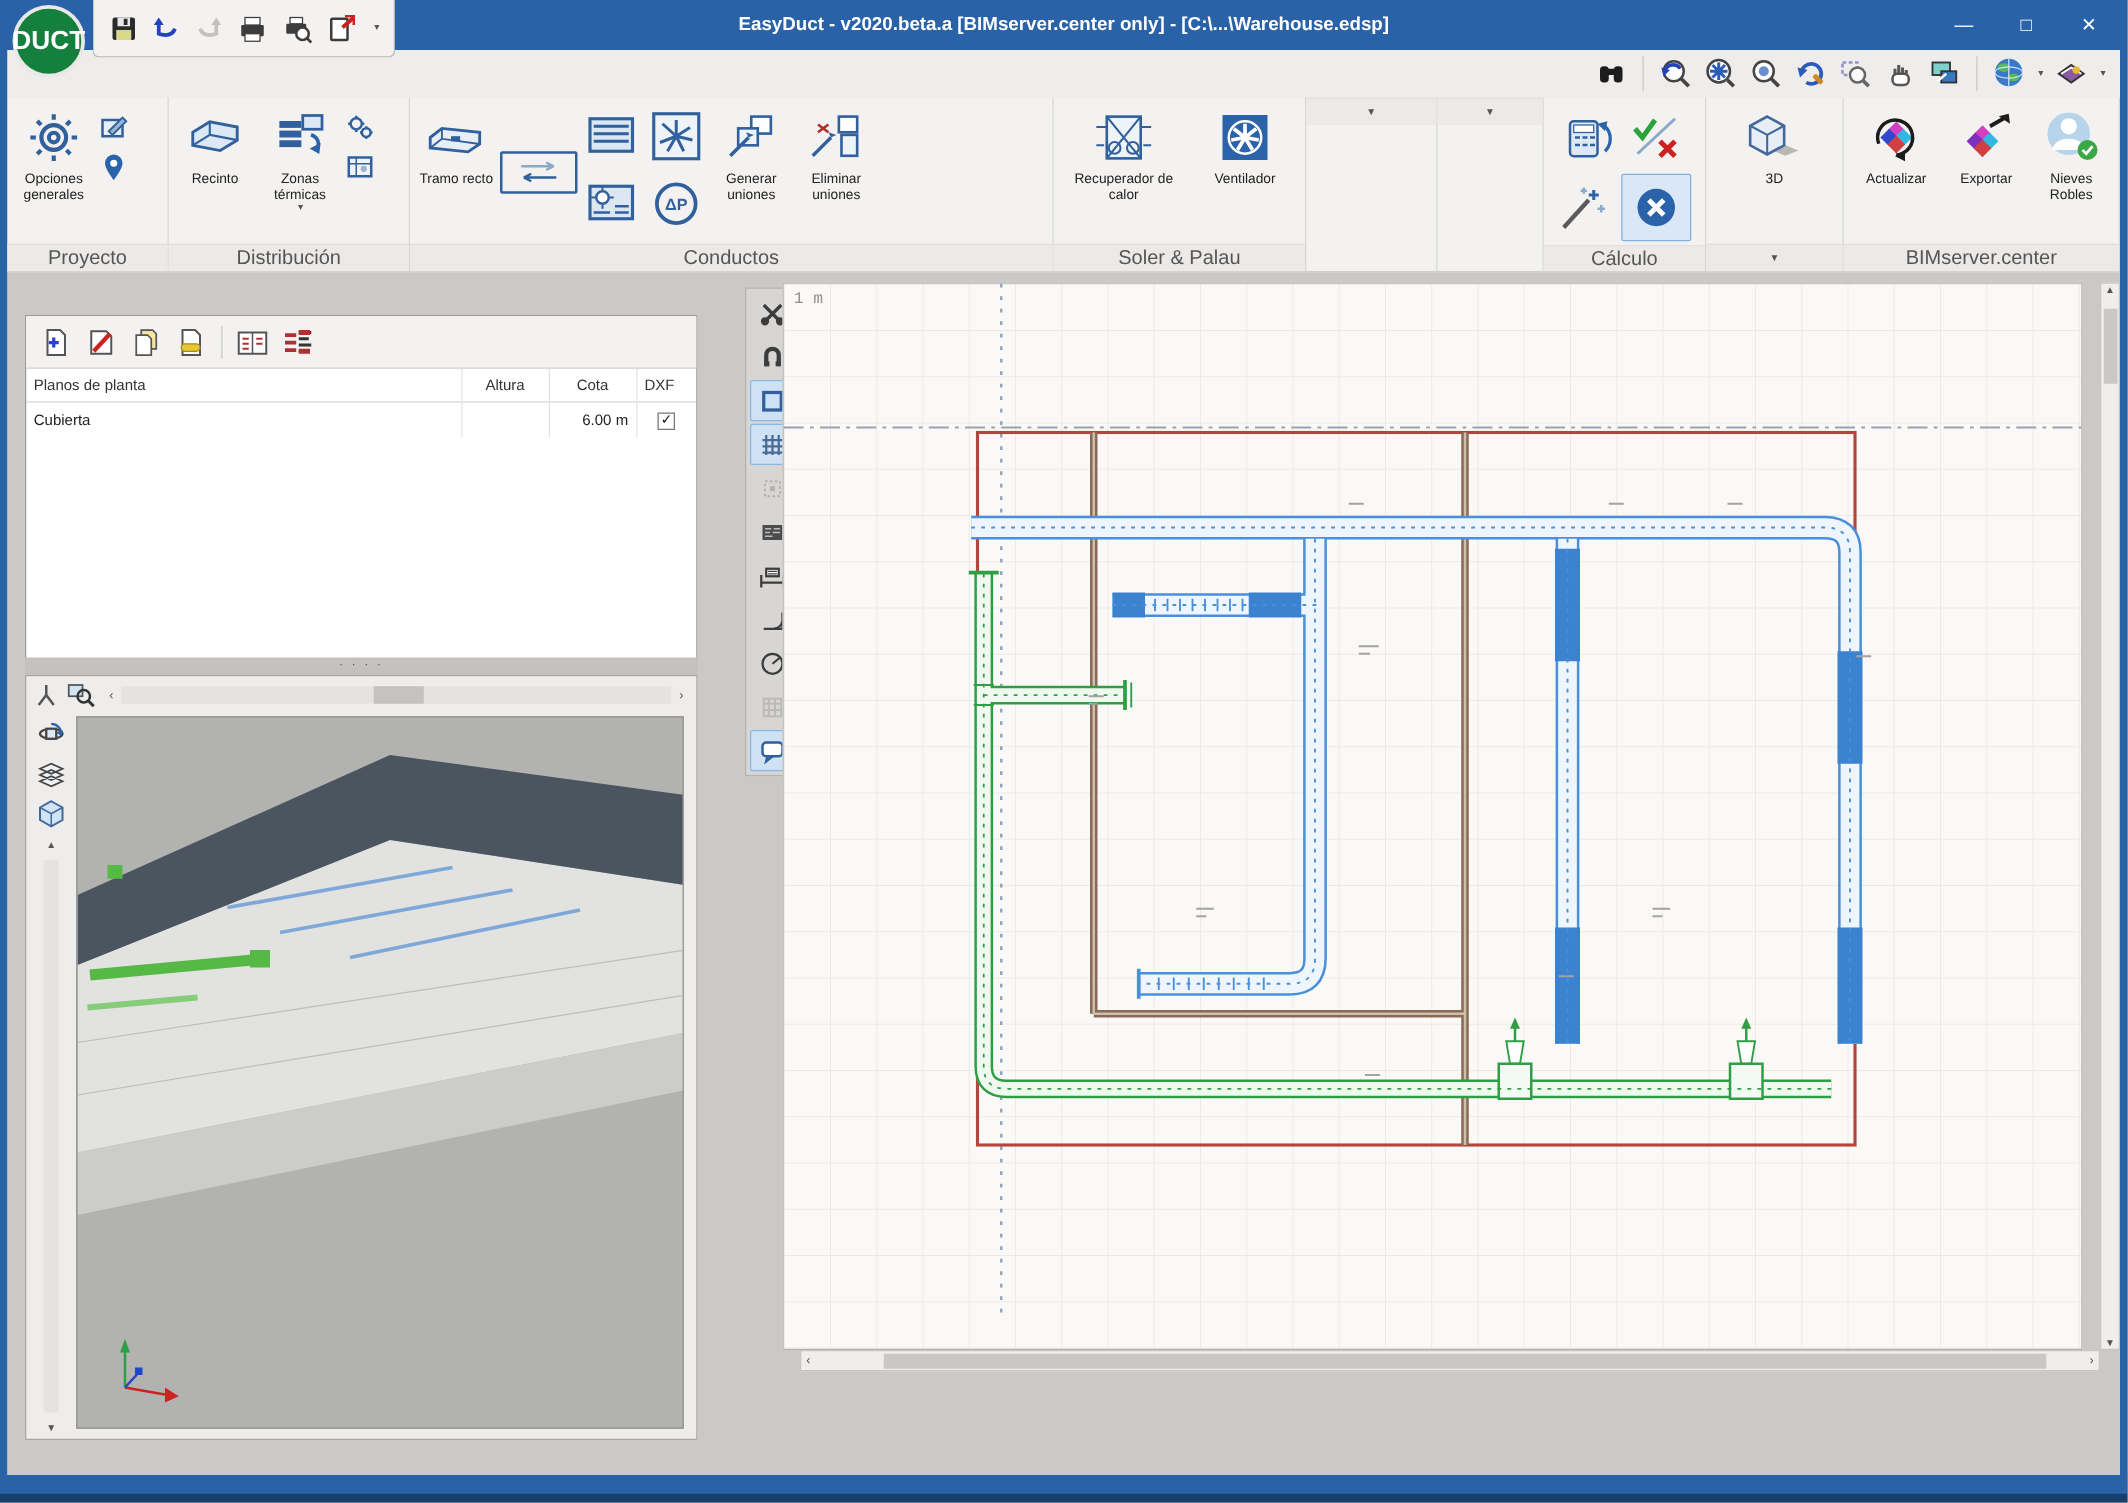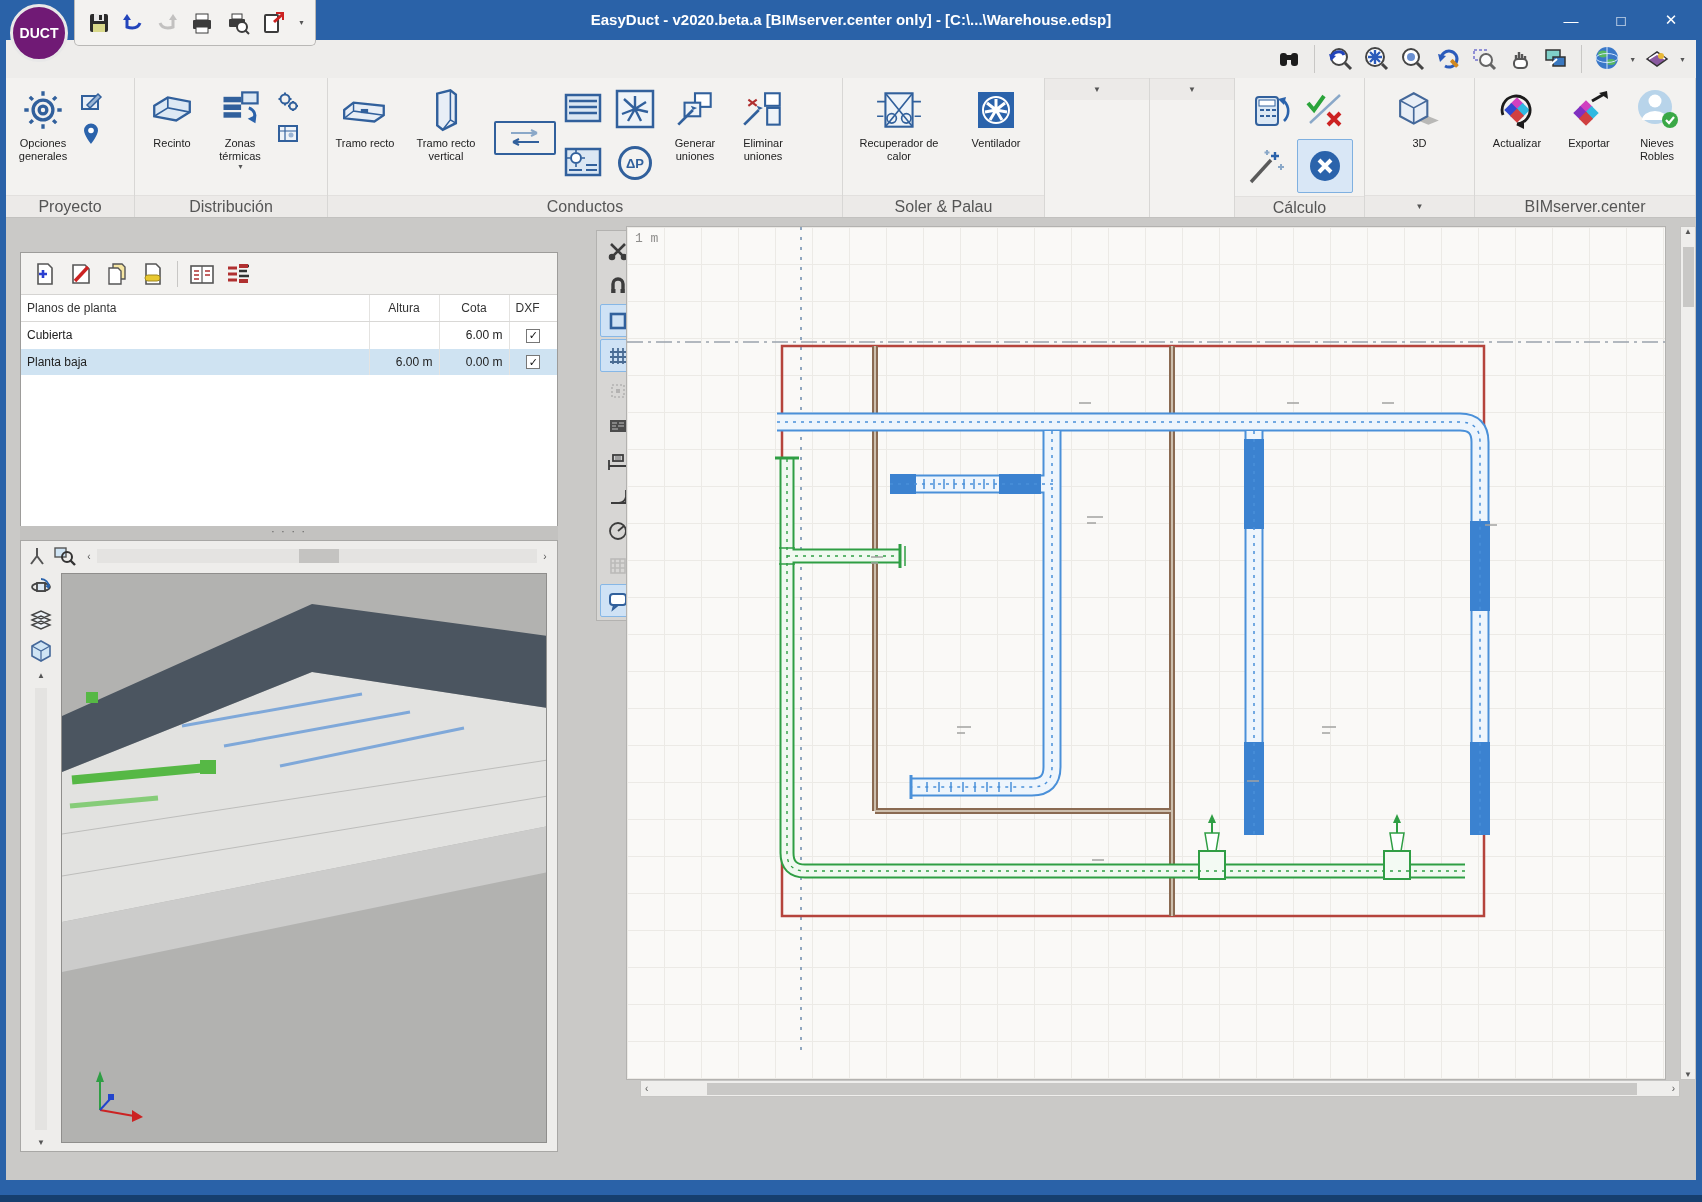--- a/index.html
+++ b/index.html
@@ -3,21 +3,21 @@
 <meta charset="utf-8">
 <style>
   * { box-sizing: border-box; margin: 0; padding: 0; }
   body { font-family: "Liberation Sans", sans-serif; background:#666; }
   .window { position:relative; width:1702px; height:1202px; background:#2a62a8; overflow:hidden; }
   svg { display:block; }
 
   
   .titlebar { position:absolute; left:0; top:0; width:100%; height:40px; }
   .logo { position:absolute; left:10px; top:4px; width:58px; height:58px; border-radius:50%;
-          background:#701a75; border:3px solid #e8e8e8; color:#fff; font-weight:bold; font-size:14px;
+          background:#15803d; border:3px solid #e8e8e8; color:#fff; font-weight:bold; font-size:21px;
           display:flex; align-items:center; justify-content:center; z-index:30; }
   .quickbar { position:absolute; left:74px; top:0; width:242px; height:46px; background:#f3f2f0;
           border:1px solid #b9b8b6; border-top:none; border-radius:0 0 5px 5px; display:flex;
           align-items:center; gap:10px; padding:0 12px; z-index:20; }
   .qbtn { width:28px; height:28px; display:flex; align-items:center; justify-content:center; }
   .title-text { position:absolute; left:0; top:0; width:100%; height:40px; line-height:40px;
           text-align:center; color:#fff; font-size:15px; font-weight:bold; }
   .wincontrols { position:absolute; right:6px; top:0; height:40px; display:flex; z-index:25; }
   .wc { width:50px; height:40px; color:#fff; font-size:15px; display:flex; align-items:center; justify-content:center; }
 
@@ -342,29 +342,20 @@
           <div class="rbtn">
             <span class="icb">
               <svg width="50" height="44" viewBox="0 0 48 40">
                   <path d="M4,20 L13,13 L42,16 L42,25 L33,31 L4,28 Z" fill="#e8eef6" stroke="#31609c" stroke-width="2.2"></path>
                   <path d="M13,13 L13,21 L42,25 M13,21 L4,28" fill="none" stroke="#31609c" stroke-width="1.4"></path>
                   <rect x="20" y="19" width="7" height="4" fill="#31609c"></rect>
                 </svg>
             </span>
             <span class="lbl">Tramo recto</span>
           </div>
-          <div class="rbtn" style="width:92px">
-            <span class="icb">
-              <svg width="40" height="46" viewBox="0 0 36 42">
-                  <path d="M10,6 L22,3 L27,7 L27,33 L15,39 L10,35 Z" fill="#e8eef6" stroke="#31609c" stroke-width="2.2"></path>
-                  <path d="M22,3 L22,30 L15,39 M22,30 L27,33" fill="none" stroke="#31609c" stroke-width="1.4"></path>
-                </svg>
-            </span>
-            <span class="lbl">Tramo recto vertical</span>
-          </div>
           <div class="rcol" style="padding-top:40px">
             <span style="width:62px;height:34px;border:2px solid #31609c;border-radius:2px;display:flex;align-items:center;justify-content:center">
               <svg width="44" height="22">
                   <path d="M8,6 H34 M34,6 l-6,-3 M34,6 l-6,3" stroke="#8aa8c8" stroke-width="2" fill="none"></path>
                   <path d="M36,15 H10 M10,15 l6,-3 M10,15 l6,3" stroke="#31609c" stroke-width="2" fill="none"></path>
                 </svg>
             </span>
           </div>
           <div class="rgrid">
             <span class="gcell">
@@ -612,26 +603,20 @@
               <tr>
             <th>Planos de planta</th>
             <th class="num" style="text-align:center">Altura</th>
             <th class="num" style="text-align:center">Cota</th>
             <th class="chk">DXF</th>
           </tr>
           <tr>
             <td>Cubierta</td>
             <td class="num"></td>
             <td class="num">6.00 m</td>
-            <td class="chk"><span class="cbx">✓</span></td>
-          </tr>
-          <tr class="sel">
-            <td>Planta baja</td>
-            <td class="num">6.00 m</td>
-            <td class="num">0.00 m</td>
             <td class="chk"><span class="cbx">✓</span></td>
           </tr>
         </tbody>
           </table>
       </div>
 
       <div class="vsplit">· · · ·</div>
 
       <div class="panel3d">
         <div class="p3d-top">

